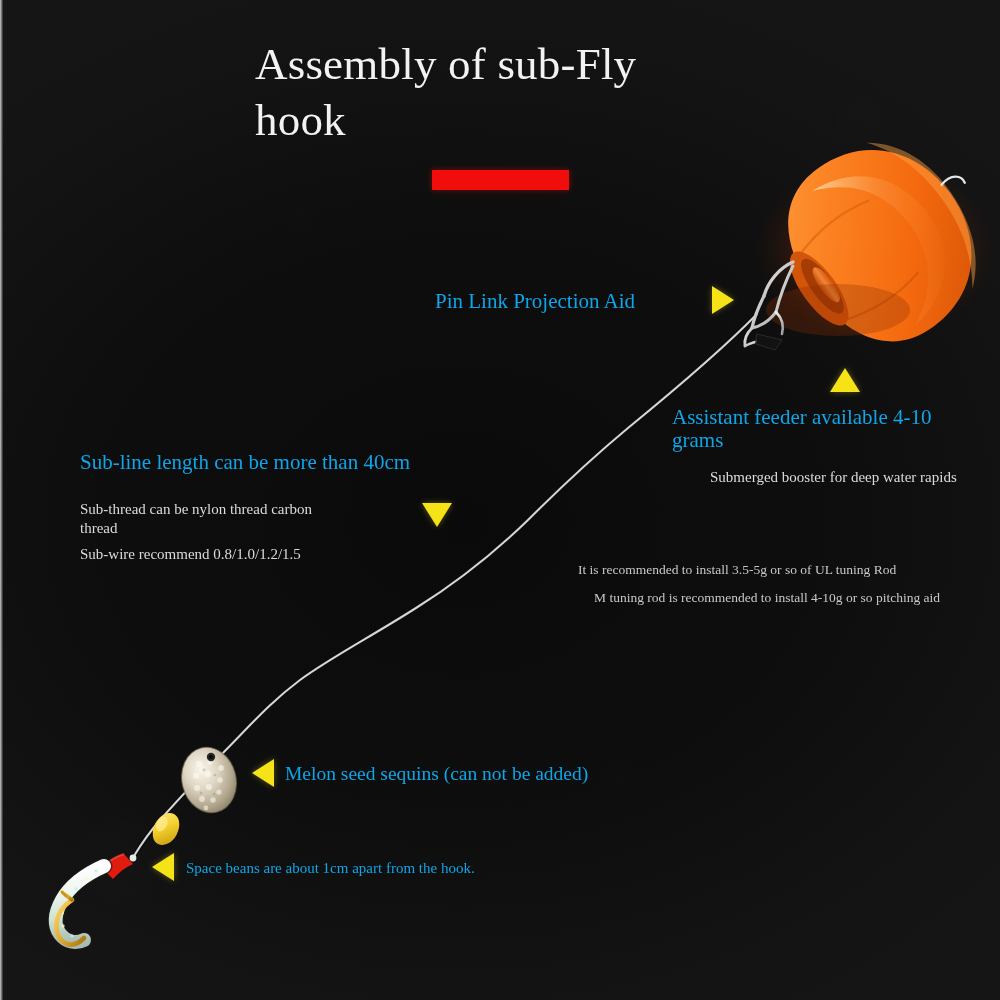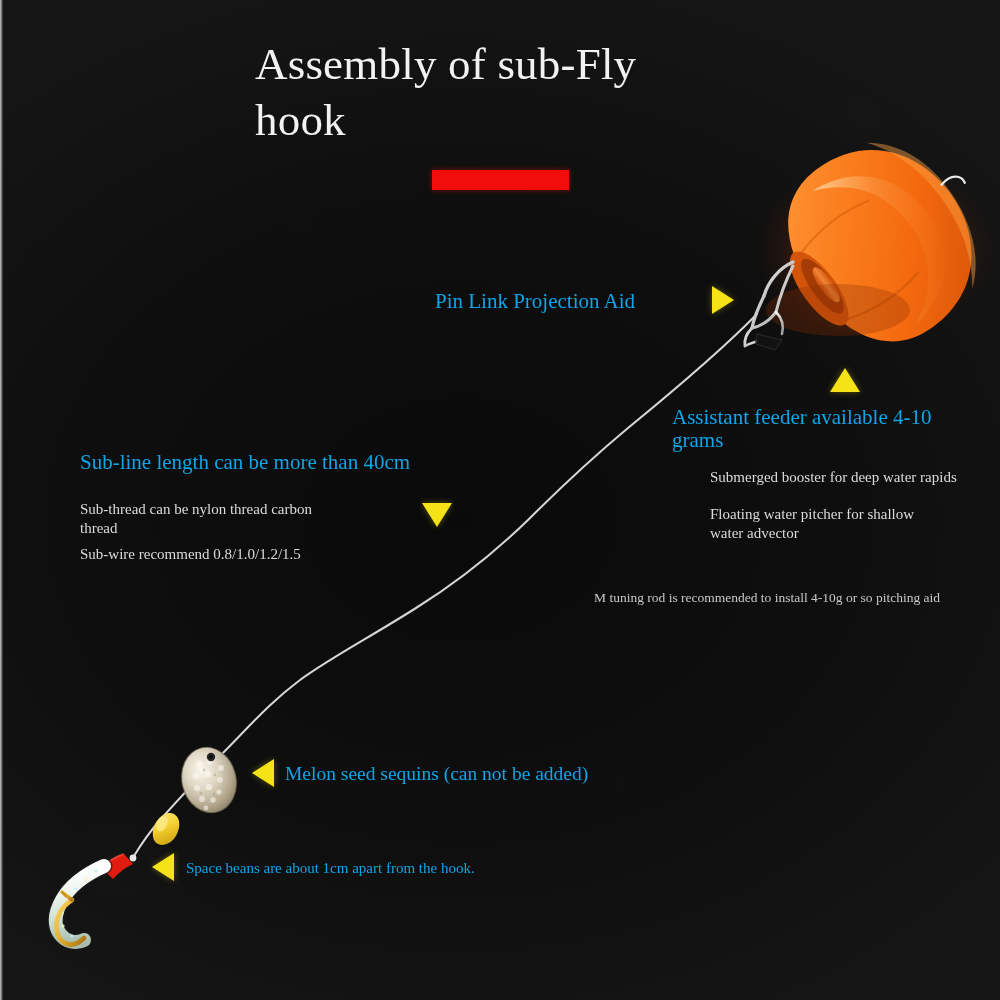--- a/index.html
+++ b/index.html
@@ -334,21 +334,21 @@
 
   <div id="title">Assembly of sub-Fly hook</div>
   <div id="red-rule"></div>
 
   <div class="yellow-head" style="left:435px; top:288px; font-size:21px;">Pin Link Projection Aid</div>
   <div class="tri tri-right" style="left:712px; top:286px;"></div>
 
   <div class="tri tri-up" style="left:830px; top:368px;"></div>
   <div class="yellow-head" style="left:672px; top:406px; width:300px; font-size:21px; line-height:23px;">Assistant feeder available 4-10 grams</div>
   <div class="white-note" style="left:710px; top:468px; width:262px;">Submerged booster for deep water rapids</div>
-  <div class="white-note" style="left:710px; top:505px; width:240px;">Floating water pitcher for shallow water advector</div>
+  <div class="grey-note" style="left:578px; top:561px; width:400px;">It is recommended to install 3.5-5g or so of UL tuning Rod</div>
   <div class="grey-note" style="left:594px; top:589px; width:382px;">M tuning rod is recommended to install 4-10g or so pitching aid</div>
 
   <div class="yellow-head" style="left:80px; top:449px; font-size:21px;">Sub-line length can be more than 40cm</div>
   <div class="white-note" style="left:80px; top:500px; width:235px;">Sub-thread can be nylon thread carbon thread</div>
   <div class="white-note" style="left:80px; top:545px; width:300px;">Sub-wire recommend 0.8/1.0/1.2/1.5</div>
   <div class="tri tri-down" style="left:422px; top:503px;"></div>
 
   <div class="tri tri-left" style="left:252px; top:759px;"></div>
   <div class="yellow-head" style="left:285px; top:761px; font-size:19.5px;">Melon seed sequins (can not be added)</div>
 

